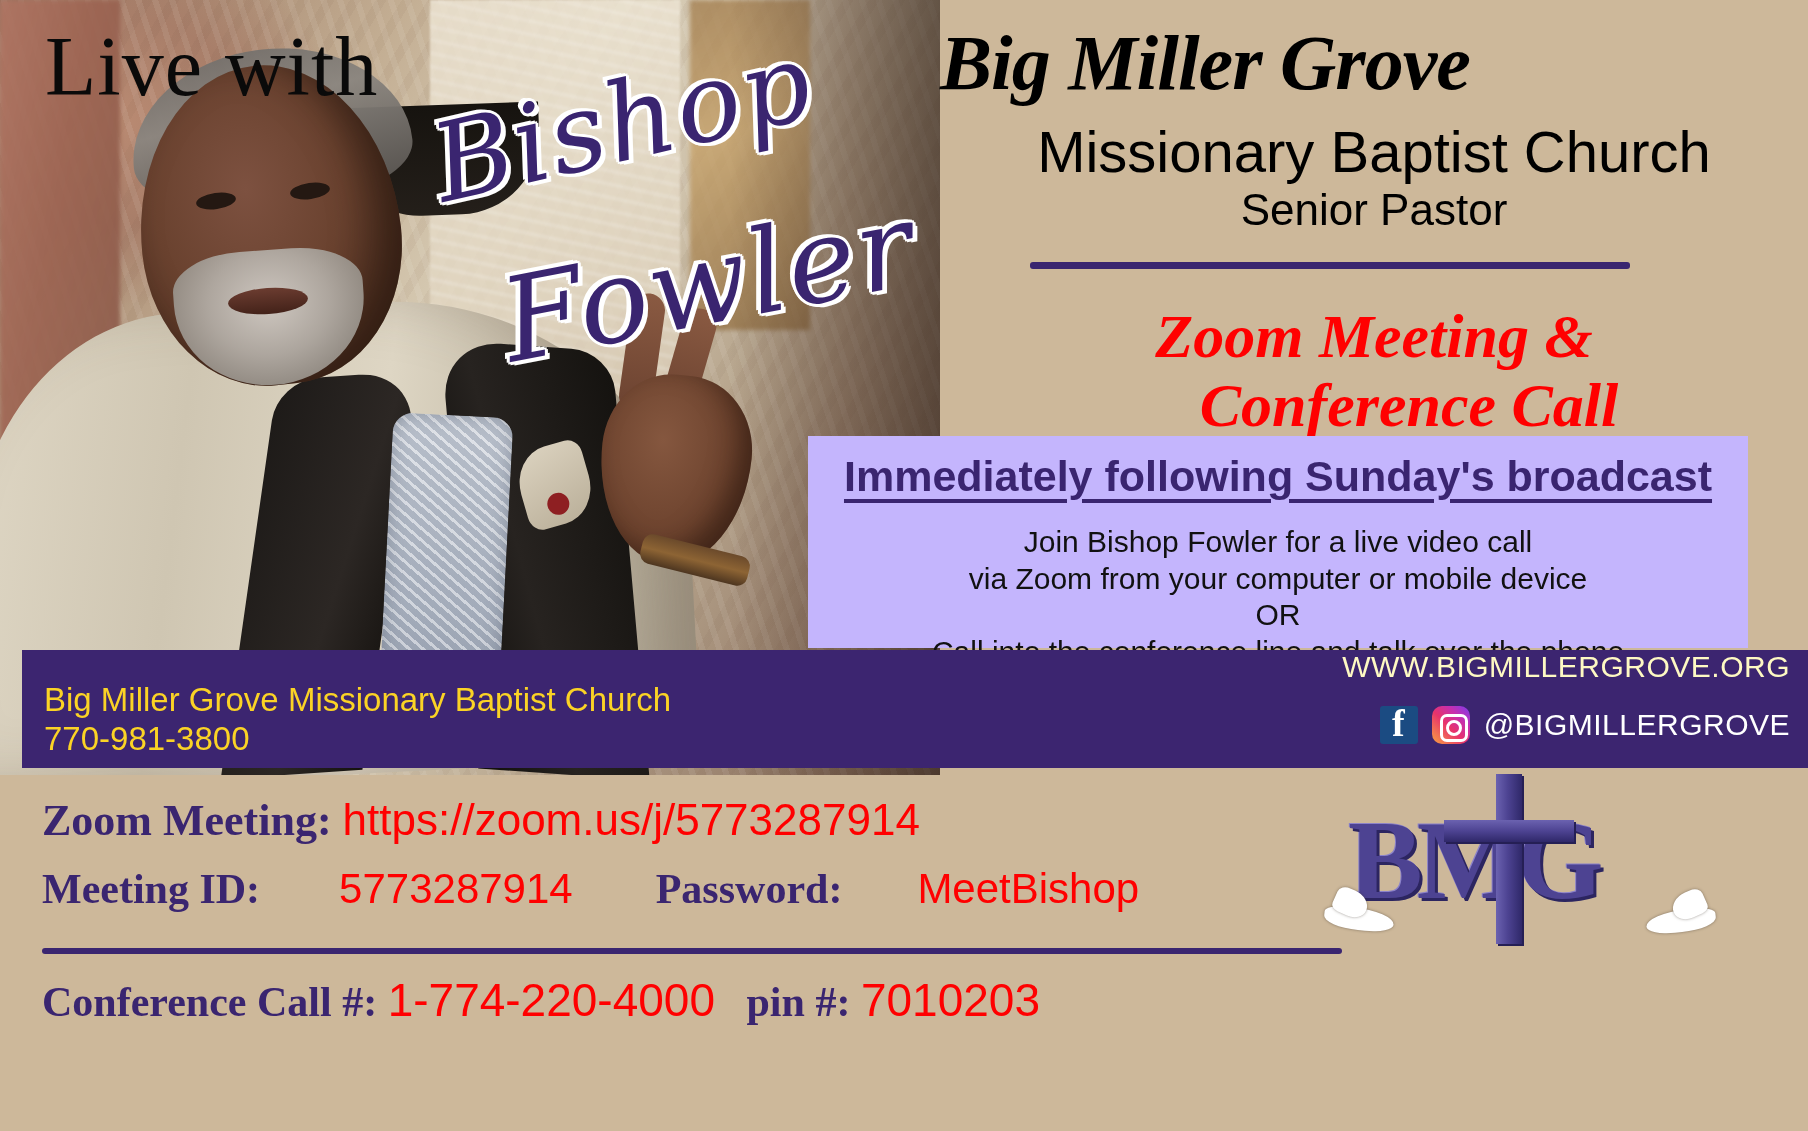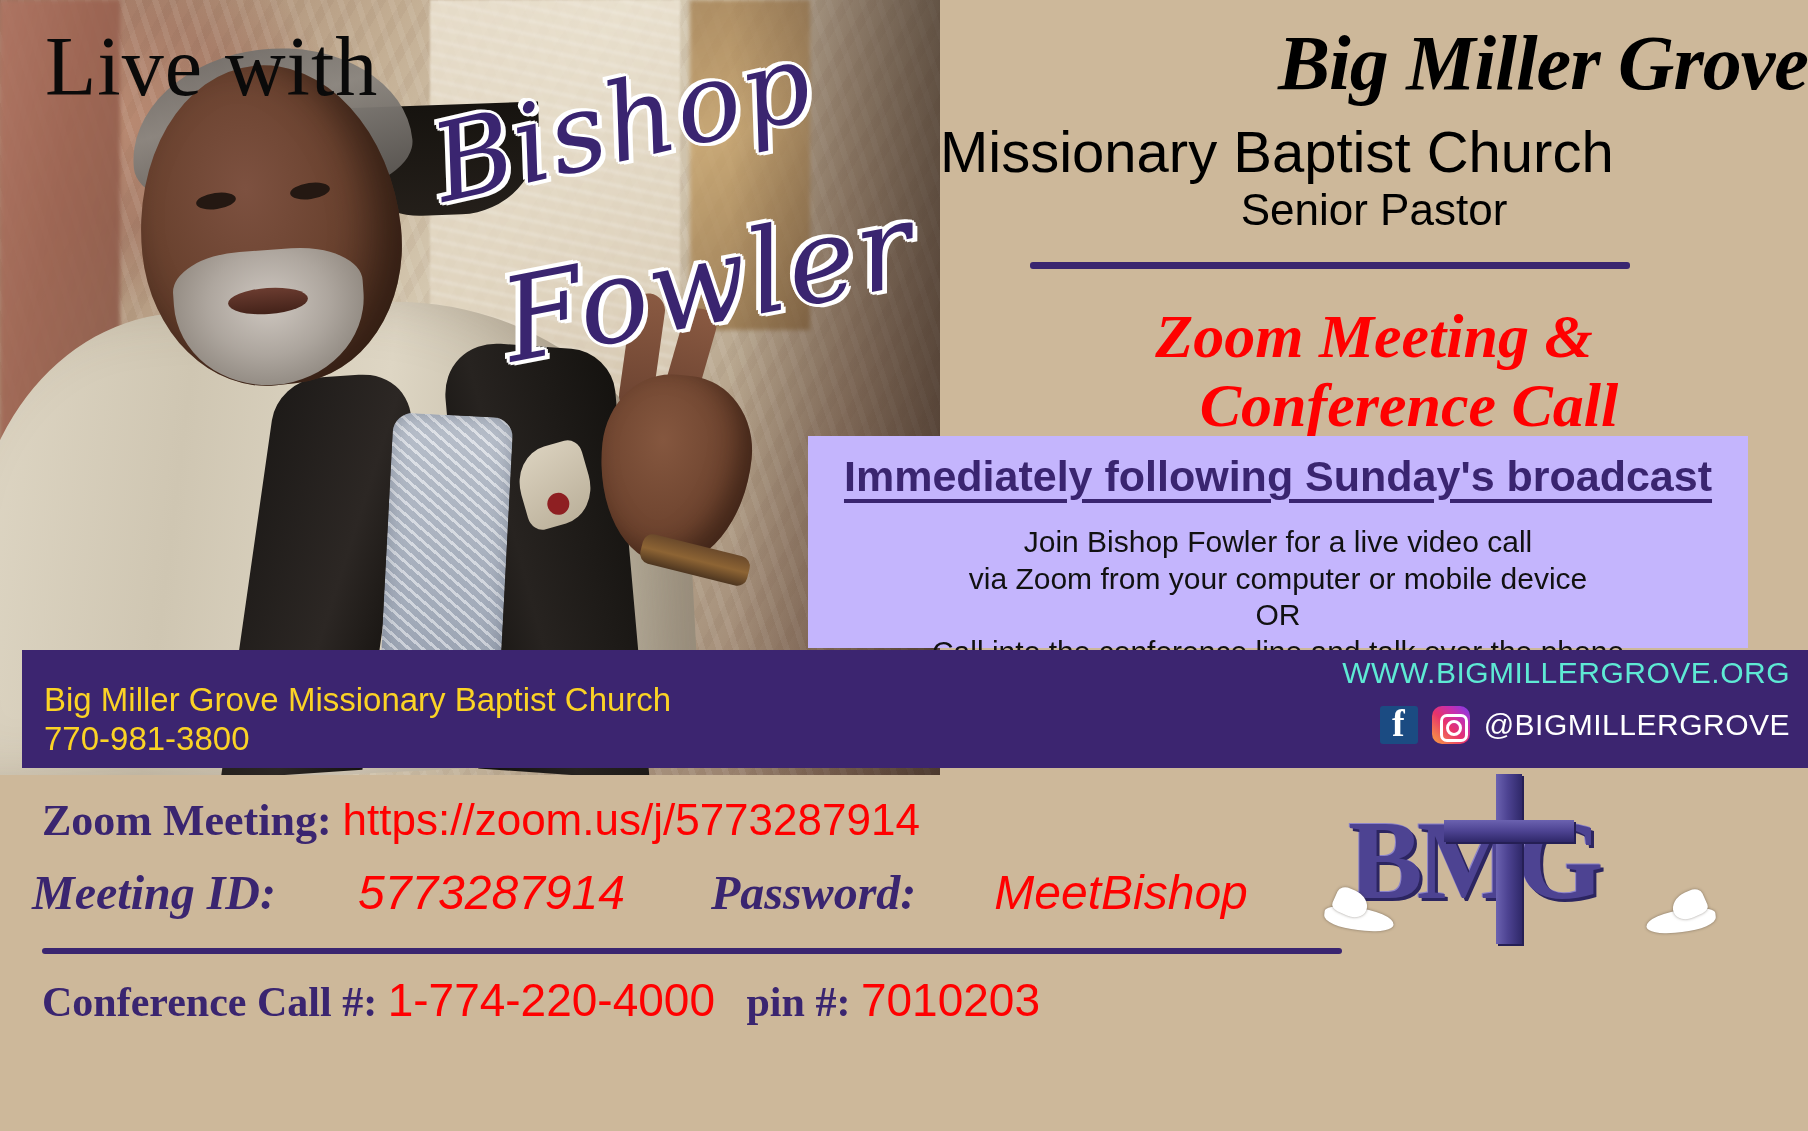--- a/index.html
+++ b/index.html
@@ -206,30 +206,30 @@
     white-space: nowrap;
   }
 
   
   .right-col {
     position: absolute; left: 940px; top: 0;
     width: 868px; height: 775px;
   }
   .church-name {
     position: absolute; left: 0; top: 18px; width: 868px;
-    text-align: right;
+    text-align: left;
     font-family: "Liberation Serif", serif;
     font-weight: bold; font-style: italic;
     font-size: 78px; color: #000;
     letter-spacing: -1px;
     white-space: nowrap;
   }
   .church-sub {
     position: absolute; left: 0; top: 118px; width: 868px;
-    text-align: left;
+    text-align: center;
     font-size: 58px; color: #000;
     white-space: nowrap;
   }
   .church-role {
     position: absolute; left: 0; top: 185px; width: 868px;
     text-align: center;
     font-size: 44px; color: #000;
   }
   .rule-top {
     position: absolute; left: 90px; top: 262px;
@@ -273,22 +273,22 @@
     width: 1786px; height: 118px;
     background: #3c2570;
   }
   .addr {
     position: absolute; left: 22px; top: 6px;
     color: #fbd325;
     font-size: 33px; line-height: 1.19; margin-top: 24px;
   }
   .addr div { white-space: nowrap; }
   .web {
-    position: absolute; right: 18px; top: 6px;
-    color: #5eead4; font-size: 30px;
+    position: absolute; right: 18px; top: 0;
+    color: #fef9c3; font-size: 30px;
     text-align: center; letter-spacing: .5px;
     white-space: nowrap;
   }
   .social {
     position: absolute; right: 18px; top: 56px;
     display: flex; align-items: center; gap: 14px;
     color: #fff; font-size: 30px; letter-spacing: .5px;
     white-space: nowrap;
   }
   .ico { width: 38px; height: 38px; display: inline-block; flex: 0 0 auto; }
@@ -319,21 +319,21 @@
   .bottom { position: absolute; left: 0; top: 768px; width: 1808px; height: 363px; }
   .binfo {
     font-family: "Liberation Serif", serif;
     font-weight: bold;
     color: #3a2570;
     white-space: nowrap;
   }
   .binfo .val { color: #ff0000; font-family: "Liberation Sans", sans-serif; font-weight: normal; }
   .row-zoom { position: absolute; left: 42px; top: 27px; font-size: 44px; }
   .row-zoom .val { font-size: 44px; }
-  .row-id { position: absolute; left: 32px; top: 97px; font-size: 48px; font-style: italic; }
+  .row-id { position: absolute; left: 42px; top: 97px; font-size: 42px; }
   .row-id .sp1 { display: inline-block; width: 58px; }
   .row-id .sp2 { display: inline-block; width: 62px; }
   .row-id .sp3 { display: inline-block; width: 54px; }
   .rule-bottom {
     position: absolute; left: 42px; top: 180px;
     width: 1300px; height: 6px; background: #3a2570; border-radius: 3px;
   }
   .row-conf { position: absolute; left: 42px; top: 205px; font-size: 42px; }
   .row-conf .val { font-size: 46px; text-align: center; }
 

